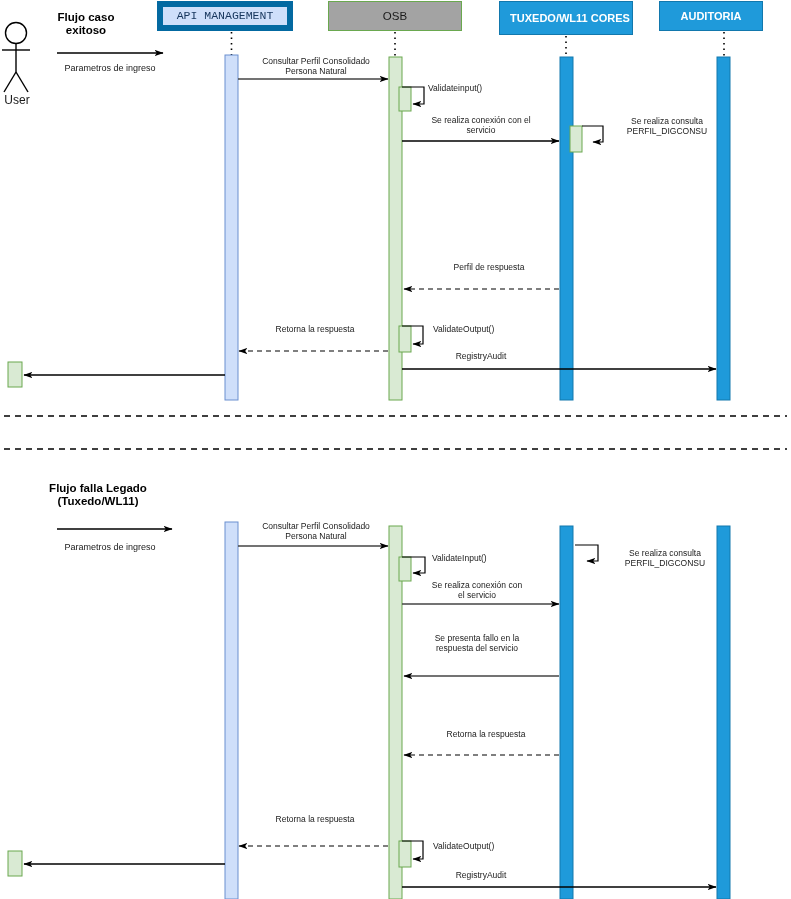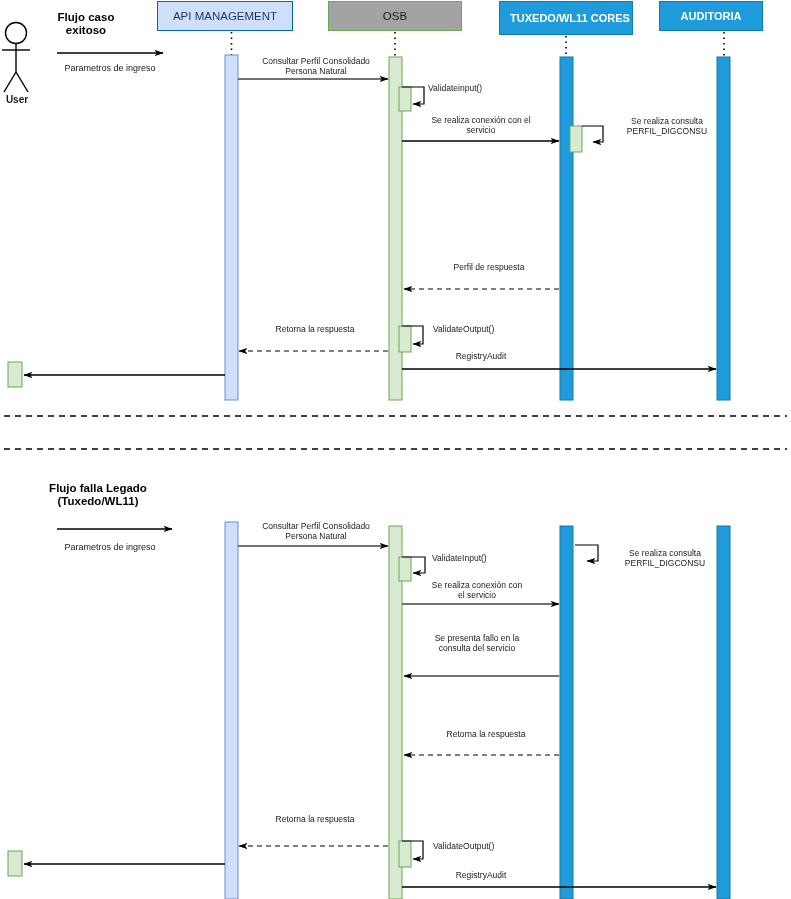--- a/index.html
+++ b/index.html
@@ -3,26 +3,26 @@
 <meta charset="utf-8">
 <style>
   html,body{margin:0;padding:0;background:#ffffff;}
   body{width:791px;height:899px;position:relative;
        font-family:"Liberation Sans","DejaVu Sans",sans-serif;
        color:#1a1a1a;overflow:hidden;}
   #canvas{position:absolute;left:0;top:0;width:791px;height:899px;}
   .lbl{position:absolute;text-align:center;line-height:1.15;white-space:pre-line;}
   .hdr-box{position:absolute;box-sizing:border-box;display:flex;align-items:center;
            justify-content:center;text-align:center;line-height:1.12;}
-  .hdr-api{background:#cfdffa;border:1px solid #0369a1;color:#17365d;font-size:11.5px;}
+  .hdr-api{background:#cfdffa;border:6px solid #0369a1;color:#17365d;font-size:11.5px;font-family:Liberation Mono, monospace;}
   .hdr-osb{background:#a3a3a3;border:1px solid #6aa84f;color:#1a1a1a;font-size:11.5px;}
   .hdr-blue{background:#1f9ada;border:1px solid #1278ad;color:#ffffff;font-size:11px;font-weight:bold;}
   .title{font-size:11.5px;font-weight:bold;color:#000;}
   .msg{font-size:8.5px;color:#1a1a1a;}
-  .actor-cap{font-size:10px;font-weight:bold;}
+  .actor-cap{font-size:12px;}
 </style>
 </head>
 <body>
 
 <svg id="canvas" width="791" height="899" viewBox="0 0 791 899">
   <defs>
     <marker id="ah" markerWidth="9" markerHeight="9" refX="8.4" refY="3.2" orient="auto" markerUnits="userSpaceOnUse">
       <path d="M0,0 L9,3.2 L0,6.4 L2.2,3.2 z" fill="#000"></path>
     </marker>
     <marker id="ahd" markerWidth="9" markerHeight="9" refX="8.4" refY="3.2" orient="auto" markerUnits="userSpaceOnUse">
@@ -125,17 +125,17 @@
 <div class="lbl msg" style="left:40px;top:542px;width:140px;font-size:9px;">Parametros de ingreso</div>
 
 <div class="lbl msg" style="left:243px;top:522px;width:146px;">Consultar Perfil Consolidado
 Persona Natural</div>
 <div class="lbl msg" style="left:432px;top:554px;width:100px;text-align:left;">ValidateInput()</div>
 <div class="lbl msg" style="left:605px;top:549px;width:120px;">Se realiza consulta
 PERFIL_DIGCONSU</div>
 <div class="lbl msg" style="left:406px;top:581px;width:142px;">Se realiza conexión con
 el servicio</div>
 <div class="lbl msg" style="left:406px;top:634px;width:142px;">Se presenta fallo en la
-consulta del servicio</div>
+respuesta del servicio</div>
 <div class="lbl msg" style="left:415px;top:730px;width:142px;">Retorna la respuesta</div>
 <div class="lbl msg" style="left:245px;top:815px;width:140px;">Retorna la respuesta</div>
 <div class="lbl msg" style="left:433px;top:842px;width:100px;text-align:left;">ValidateOutput()</div>
 <div class="lbl msg" style="left:413px;top:871px;width:136px;">RegistryAudit</div>
 
 </body></html>

